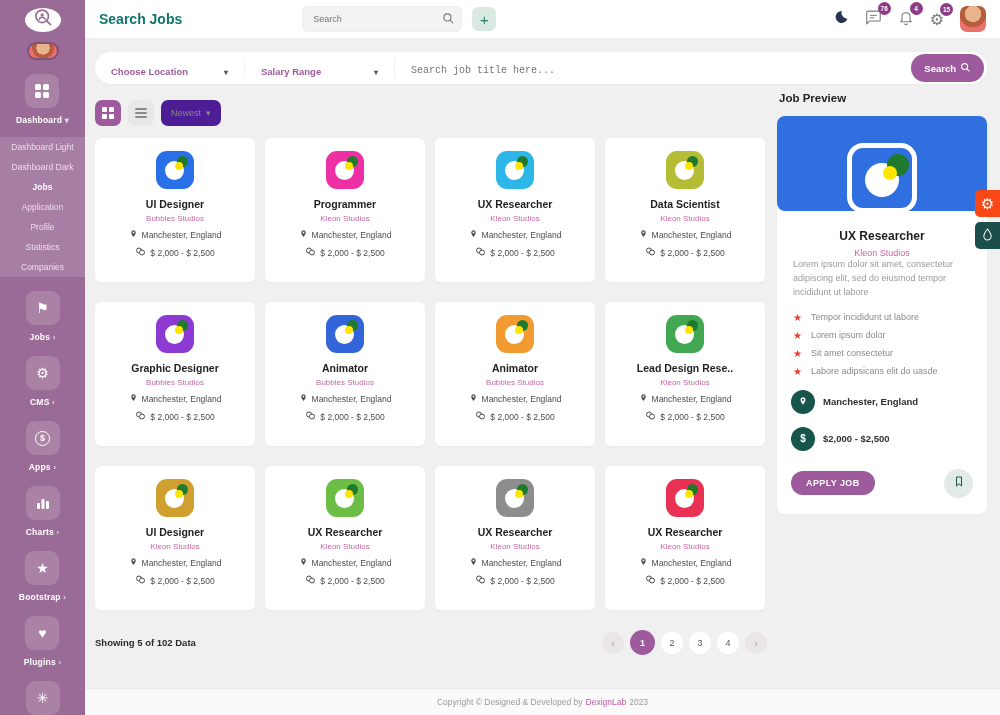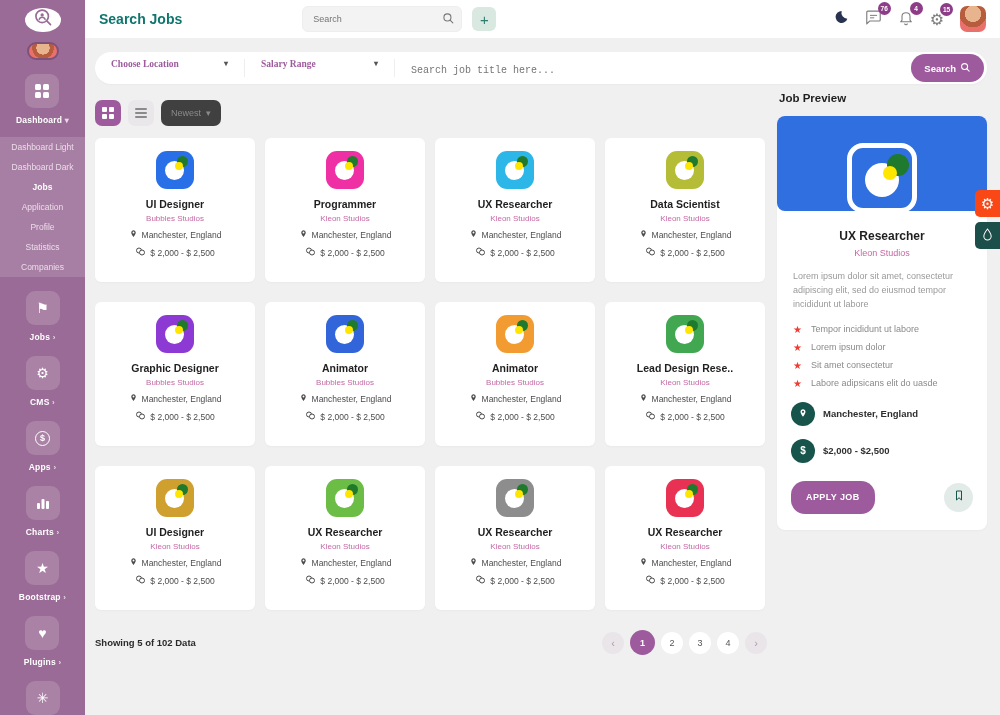--- a/index.html
+++ b/index.html
@@ -33,42 +33,42 @@
   .top-right { margin-left:auto; display:flex; align-items:center; gap:16px; }
   .tr-ico { position:relative; cursor:pointer; display:flex; align-items:center; }
   .badge { position:absolute; top:-7px; right:-9px; min-width:13px; height:13px; padding:0 2px; background:#8d3c88; color:#fff; border-radius:8px; font-size:6.5px; font-weight:bold; display:flex; align-items:center; justify-content:center; }
   .top-avatar { width:26px; height:26px; border-radius:7px; cursor:pointer;
     background: radial-gradient(circle at 50% 30%, #e8b48e 0 36%, #b85c3e 37% 60%, #e9706b 61%); }
 
   .content { flex:1; padding:14px 13px 0 10px; position:relative; }
 
   
   .filterbar { background:#fff; border-radius:16px; height:32px; display:flex; align-items:center; padding:0 2px 0 0; box-shadow:0 1px 2px rgba(0,0,0,.03); }
-  .fsel { display:flex; align-items:flex-start; justify-content:space-between; width:150px; padding:0 16px; cursor:pointer; border-right:1px solid #eee; height:18px;font-family:Liberation Serif, serif; }
+  .fsel { display:flex; align-items:flex-end; justify-content:space-between; width:150px; padding:0 16px; cursor:pointer; border-right:1px solid #eee; height:18px; }
   .fsel span { color:#9d5b9d; font-size:9.5px; font-weight:bold; }
   .fsel .car { color:#555; font-size:8px; }
   .ftitle { flex:1; padding:0 16px; }
   .ftitle input { width:100%; border:none; outline:none; font-size:10px; color:#666; font-family:Liberation Mono, monospace; background:transparent; }
   .fsearch { background:#9d5b9d; color:#fff; border:none; border-radius:15px; height:28px; padding:0 13px; font-size:9.5px; font-weight:bold; display:flex; align-items:center; gap:4px; cursor:pointer; margin-right:1px; font-family:"Liberation Sans",sans-serif; }
 
   .columns { display:flex; gap:10px; margin-top:0; }
   .leftcol { width:672px; }
   .rightcol { flex:1; }
 
   .results-bar { display:flex; align-items:flex-end; justify-content:space-between; margin:16px 0 12px; }
   .res-count { font-size:10.5px; font-weight:bold; color:#1f1f1f; }
   .res-pref { font-size:8.5px; color:#9a9a9a; margin-top:6px; }
   .view-tools { display:flex; align-items:center; gap:7px; }
   .vbtn { width:26px; height:26px; border-radius:7px; border:none; cursor:pointer; display:flex; align-items:center; justify-content:center; }
   .vbtn.grid-active { background:#9d5b9d; }
   .vbtn.list { background:#eae7ea; flex-direction:column; gap:2px; }
   .vbtn.list i { width:12px; height:2px; background:#8a8a8a; border-radius:1px; display:block; }
   .ggly { display:grid; grid-template-columns:5px 5px; gap:2px; }
   .ggly i { width:5px; height:5px; background:#fff; border-radius:1px; display:block; }
-  .sort-pill { background:#404040; border:none; border-radius:7px; height:26px; padding:0 10px; font-size:9px; color:#8a8a8a; cursor:pointer; display:flex; align-items:center; gap:5px; font-family:"Liberation Sans",sans-serif; }
+  .sort-pill { background:#4c1d95; border:none; border-radius:7px; height:26px; padding:0 10px; font-size:9px; color:#8a8a8a; cursor:pointer; display:flex; align-items:center; gap:5px; font-family:"Liberation Sans",sans-serif; }
 
   
   .cards { display:grid; grid-template-columns:repeat(4,160px); gap:20px 10px; }
   .jcard { background:#fff; border-radius:6px; height:144px; text-align:center; padding-top:13px; cursor:pointer; box-shadow:0 1px 2px rgba(0,0,0,.03); }
   .jico { width:38px; height:38px; border-radius:11px; margin:0 auto; position:relative; }
   .jico .cw { position:absolute; width:19px; height:19px; background:#fff; border-radius:50%; left:9px; top:10px; }
   .jico .cg { position:absolute; width:11px; height:11px; background:#1f7a2d; border-radius:50%; left:21px; top:5px; }
   .jico .cy { position:absolute; width:8px; height:8px; background:#ffe600; border-radius:50%; left:19px; top:11px; }
   .jtitle { font-size:10.5px; font-weight:bold; color:#1f1f1f; margin-top:9px; }
   .jcompany { font-size:8px; color:#c468a4; margin-top:4px; cursor:pointer; }
@@ -84,28 +84,28 @@
   
   .pv-heading { font-size:11.5px; font-weight:bold; color:#1f1f1f; margin:8px 0 12px 2px; }
   .pv-card { background:#fff; border-radius:8px; padding-bottom:16px; box-shadow:0 1px 2px rgba(0,0,0,.03); }
   .pv-banner { height:95px; border-radius:8px; position:relative; }
   .pv-icon { position:absolute; left:50%; transform:translateX(-50%); top:27px; width:70px; height:70px; border-radius:16px; border:5px solid #fff; position:absolute; }
   .pv-icon .cw { position:absolute; width:34px; height:34px; background:#fff; border-radius:50%; left:13px; top:15px; }
   .pv-icon .cg { position:absolute; width:22px; height:22px; background:#1f7a2d; border-radius:50%; left:35px; top:6px; }
   .pv-icon .cy { position:absolute; width:14px; height:14px; background:#ffe600; border-radius:50%; left:31px; top:18px; }
   .pv-title { text-align:center; font-size:12px; font-weight:bold; color:#1f1f1f; margin-top:18px; }
   .pv-company { text-align:center; font-size:9px; color:#c468a4; margin-top:5px; cursor:pointer; }
-  .pv-desc { font-size:9px; color:#9a9a9a; line-height:1.55; padding:0 16px; margin-top:12px; }
+  .pv-desc { font-size:9px; color:#9a9a9a; line-height:1.55; padding:0 16px; margin-top:0; }
   .pv-bullets { padding:0 16px; margin-top:12px; }
   .pv-bullet { display:flex; align-items:center; gap:9px; font-size:9px; color:#8a8a8a; margin-top:7px; }
   .pv-bullet .st { color:#f23b2f; font-size:10px; }
   .pv-fact { display:flex; align-items:center; gap:8px; padding:0 14px; margin-top:13px; font-size:9.5px; font-weight:bold; color:#2f2f2f; }
   .fact-circ { width:24px; height:24px; border-radius:50%; background:#17544b; display:flex; align-items:center; justify-content:center; color:#fff; font-size:10px; font-weight:bold; }
   .pv-actions { display:flex; align-items:center; justify-content:space-between; padding:0 14px; margin-top:18px; }
-  .apply-btn { background:#9d5b9d; color:#fff; border:none; border-radius:14px; height:33px; padding:0 15px; font-size:9px; font-weight:bold; letter-spacing:.4px; cursor:pointer; font-family:"Liberation Sans",sans-serif; }
+  .apply-btn { background:#9d5b9d; color:#fff; border:none; border-radius:14px; height:24px; padding:0 15px; font-size:9px; font-weight:bold; letter-spacing:.4px; cursor:pointer; font-family:"Liberation Sans",sans-serif; }
   .bm-btn { width:29px; height:29px; border-radius:50%; background:#e3ebe8; border:none; cursor:pointer; display:flex; align-items:center; justify-content:center; }
 
   
   .float-btns { position:absolute; right:0; top:152px; display:flex; flex-direction:column; gap:5px; z-index:5; }
   .fb { width:25px; height:27px; border:none; border-radius:5px 0 0 5px; cursor:pointer; display:flex; align-items:center; justify-content:center; color:#fff; font-size:15px; }
   .fb.gear { background:#f94716; }
   .fb.drop { background:#1c4f4a; }
 
   footer { height:27px; background:#fafafa; border-top:1px solid #ececec; display:flex; align-items:center; justify-content:center; font-size:8.5px; color:#9a9a9a; gap:3px; }
   footer .flink { color:#c05ca5; cursor:pointer; }
@@ -634,14 +634,19 @@
             <span>⚙</span>
           </button>
         <button class="fb drop">
           <span><svg width="11" height="13" viewBox="0 0 24 28">
                 <path d="M12 2C12 2 4 12 4 18a8 8 0 0 0 16 0C20 12 12 2 12 2z" fill="none" stroke="#fff" stroke-width="2.2"></path>
               </svg></span>
         </button>
       </div>
     </div>
 
+    <footer>
+      <span>Copyright © Designed &amp; Developed by</span>
+      <span class="flink">DexignLab</span>
+      <span>2023</span>
+    </footer>
   </div>
 </div>
 
 </body></html>

